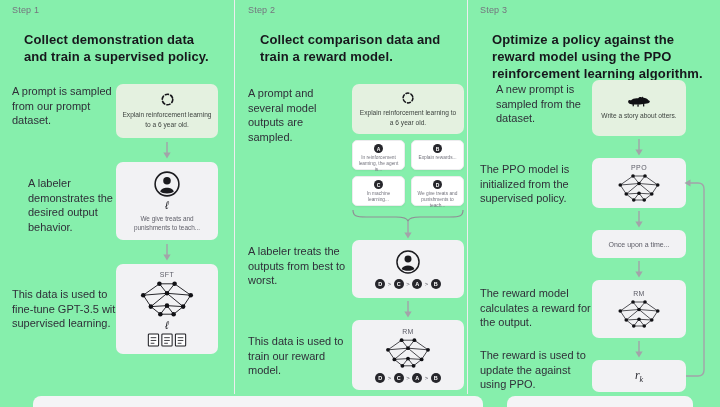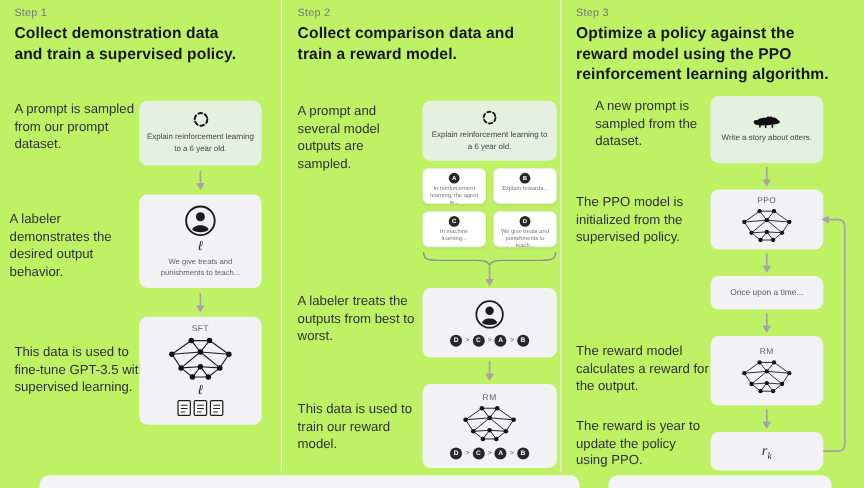--- a/index.html
+++ b/index.html
@@ -1,21 +1,21 @@
 <!DOCTYPE html>
 <html><head>
 <meta charset="utf-8">
 <style>
   html,body { margin:0; padding:0; background:#fff; }
-  .page { position:relative; width:720px; height:407px; background:#bef264; overflow:hidden;
+  .page { position:relative; width:720px; height:407px; background:#86efac; overflow:hidden;
           font-family:"Liberation Sans","DejaVu Sans",sans-serif; -webkit-font-smoothing:antialiased; }
   .abs { position:absolute; }
   .vsep { position:absolute; top:0; height:394px; width:1px; background:#ededf0; }
   .step-label { font-size:9px; color:#74747e; letter-spacing:.2px; }
-  .heading { font-size:13px; font-weight:bold; color:#17171c; line-height:1.32; margin:0; letter-spacing:.1px; }
+  .heading { font-size:13px; font-weight:bold; color:#17171c; line-height:1.32; margin:12px; letter-spacing:.1px; }
   .caption { font-size:11px; color:#2f2f38; line-height:1.33; margin:0; }
   .box { border-radius:7px; display:flex; flex-direction:column; align-items:center; justify-content:center;
          text-align:center; box-sizing:border-box; padding:4px 6px; }
   .green { background:#e4f1e0; }
   .gray { background:#f2f2f4; }
   .box-text { font-size:6.6px; color:#3c423e; line-height:1.45; margin-top:3px; }
   .note-text { font-size:6.4px; color:#60606a; line-height:1.45; margin-top:1px; }
   .model-label { font-size:7px; color:#5c5c66; letter-spacing:.4px; margin-bottom:2px; }
   .plain-text { font-size:7px; color:#5c5c66; }
   .cell { position:absolute; background:#ffffff; border:1px solid #ececee; box-shadow:0 1px 2px rgba(0,0,0,.05);
@@ -50,21 +50,21 @@
       <circle cx="10" cy="10" r="7" fill="none" stroke="#15151a" stroke-width="2.2" stroke-dasharray="4.2 3.1" stroke-linecap="round"></circle>
     </svg>
     <div class="box-text">Explain reinforcement learning to a 6 year old.</div>
   </div>
 
   <svg class="arrow" style="left:162px;top:142px" viewBox="0 0 10 17">
     <line x1="5" y1="0" x2="5" y2="11" stroke="#a3a3a9" stroke-width="1.4"></line>
       <path d="M1.4,10.5 L5,16.5 L8.6,10.5 Z" fill="#a3a3a9"></path>
   </svg>
 
-  <p class="abs caption" style="left:8px;top:176px;width:100px">A labeler demonstrates the desired output behavior.</p>
+  <p class="abs caption" style="left:28px;top:176px;width:100px">A labeler demonstrates the desired output behavior.</p>
 
   <div class="abs box gray" style="left:116px;top:162px;width:102px;height:78px">
     <svg width="28" height="28" viewBox="0 0 32 32">
       <circle cx="16" cy="16" r="13.6" fill="none" stroke="#1b1b1f" stroke-width="1.8"></circle>
       <circle cx="16" cy="12.2" r="4.3" fill="#1b1b1f"></circle>
       <path d="M8.2,24.6 C9.6,18.8 22.4,18.8 23.8,24.6 C21.6,27.6 10.4,27.6 8.2,24.6 Z" fill="#1b1b1f"></path>
     </svg>
     <span class="pencil">ℓ</span>
     <div class="note-text">We give treats and punishments to teach...</div>
   </div>
@@ -356,21 +356,21 @@
           <circle cx="35" cy="36" r="2.4"></circle>
       </g>
     </svg>
   </div>
 
   <svg class="arrow" style="left:634px;top:341px" viewBox="0 0 10 17">
     <line x1="5" y1="0" x2="5" y2="11" stroke="#a3a3a9" stroke-width="1.4"></line>
       <path d="M1.4,10.5 L5,16.5 L8.6,10.5 Z" fill="#a3a3a9"></path>
   </svg>
 
-  <p class="abs caption" style="left:480px;top:348px;width:108px">The reward is year to update the policy using PPO.</p>
+  <p class="abs caption" style="left:480px;top:348px;width:108px">The reward is used to update the against using PPO.</p>
 
   <div class="abs box gray" style="left:592px;top:360px;width:94px;height:32px">
     <span class="reward"><i>r</i><sub>k</sub></span>
   </div>
 
   <svg class="abs" style="left:684px;top:174px" width="26" height="210" viewBox="0 0 26 210">
     <path d="M2,202 L14,202 Q20,202 20,196 L20,15 Q20,9 14,9 L6,9" fill="none" stroke="#a3a3a9" stroke-width="1.4"></path>
     <polygon points="6.5,5.5 0.5,9 6.5,12.5" fill="#a3a3a9"></polygon>
   </svg>
 

